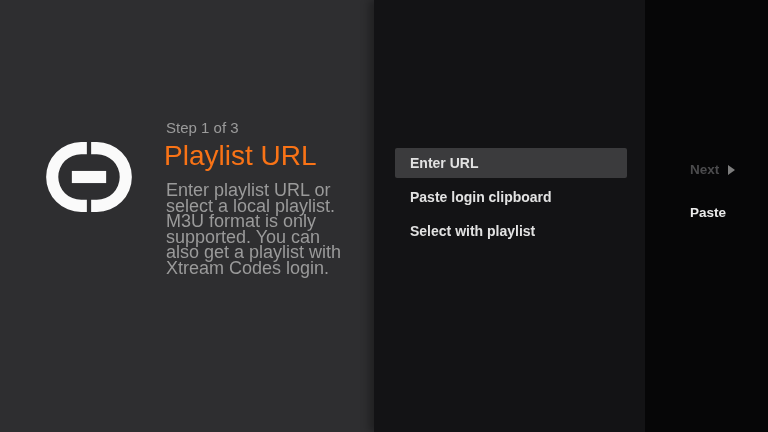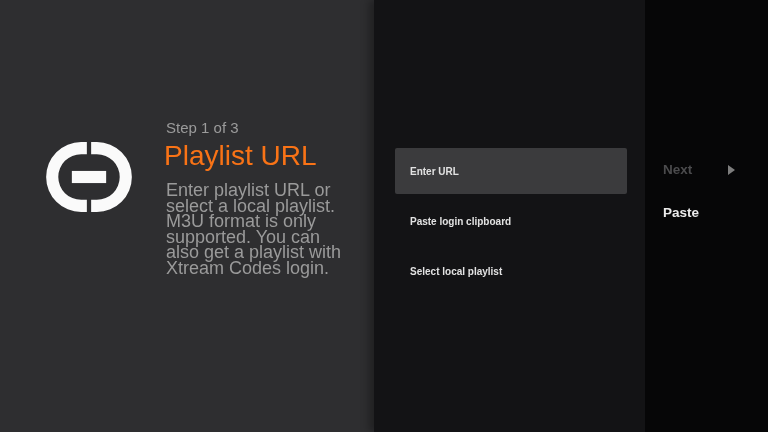--- a/index.html
+++ b/index.html
@@ -45,37 +45,37 @@
   .wizard-description {
     position:absolute; left:166px; top:183px; width:190px;
     font-size:18px; line-height:15.5px; color:#9a9a9a;
   }
 
   
   .menu {
     position:absolute; left:21px; top:148px; width:232px;
   }
   .menu-item {
-    height:46px; margin-bottom:4px;
+    height:30px; margin-bottom:4px;
     display:flex; align-items:center;
     padding-left:15px;
     border-radius:2px;
-    font-size:10px; font-weight:700; color:#e2e2e2;
+    font-size:14px; font-weight:700; color:#e2e2e2;
     cursor:pointer;
   }
   .menu-item.focused { background:#3b3b3d; }
 
   
   .action-row {
     position:absolute; left:0; width:123px; height:39px;
     display:flex; align-items:center;
     font-size:13.5px; font-weight:700;
     cursor:pointer;
   }
-  .action-row .action-label { margin-left:18px; }
+  .action-row .action-label { margin-left:45px; }
   .action-next { top:150px; color:#4b4b4d; }
   .action-cancel { top:193px; color:#eaeaea; }
   .arrow-right {
     position:absolute; right:33px; top:15px;
     width:0; height:0;
     border-left:7px solid #7d7d7d;
     border-top:5px solid transparent;
     border-bottom:5px solid transparent;
   }
 </style>
@@ -105,21 +105,21 @@
     <div class="menu-item focused">
       <span>Enter URL</span>
     </div>
 
     <div class="menu-item">
       <span>Paste login clipboard</span>
     </div>
 
 
     <div class="menu-item">
-      <span>Select local playlist</span>
+      <span>Select with playlist</span>
     </div>
 
   </div>
 </div>
 
 <div class="actions-panel">
 
   <div class="action-row action-next" aria-disabled="true">
     <span class="action-label">Next</span>
     <span class="arrow-right"></span>

